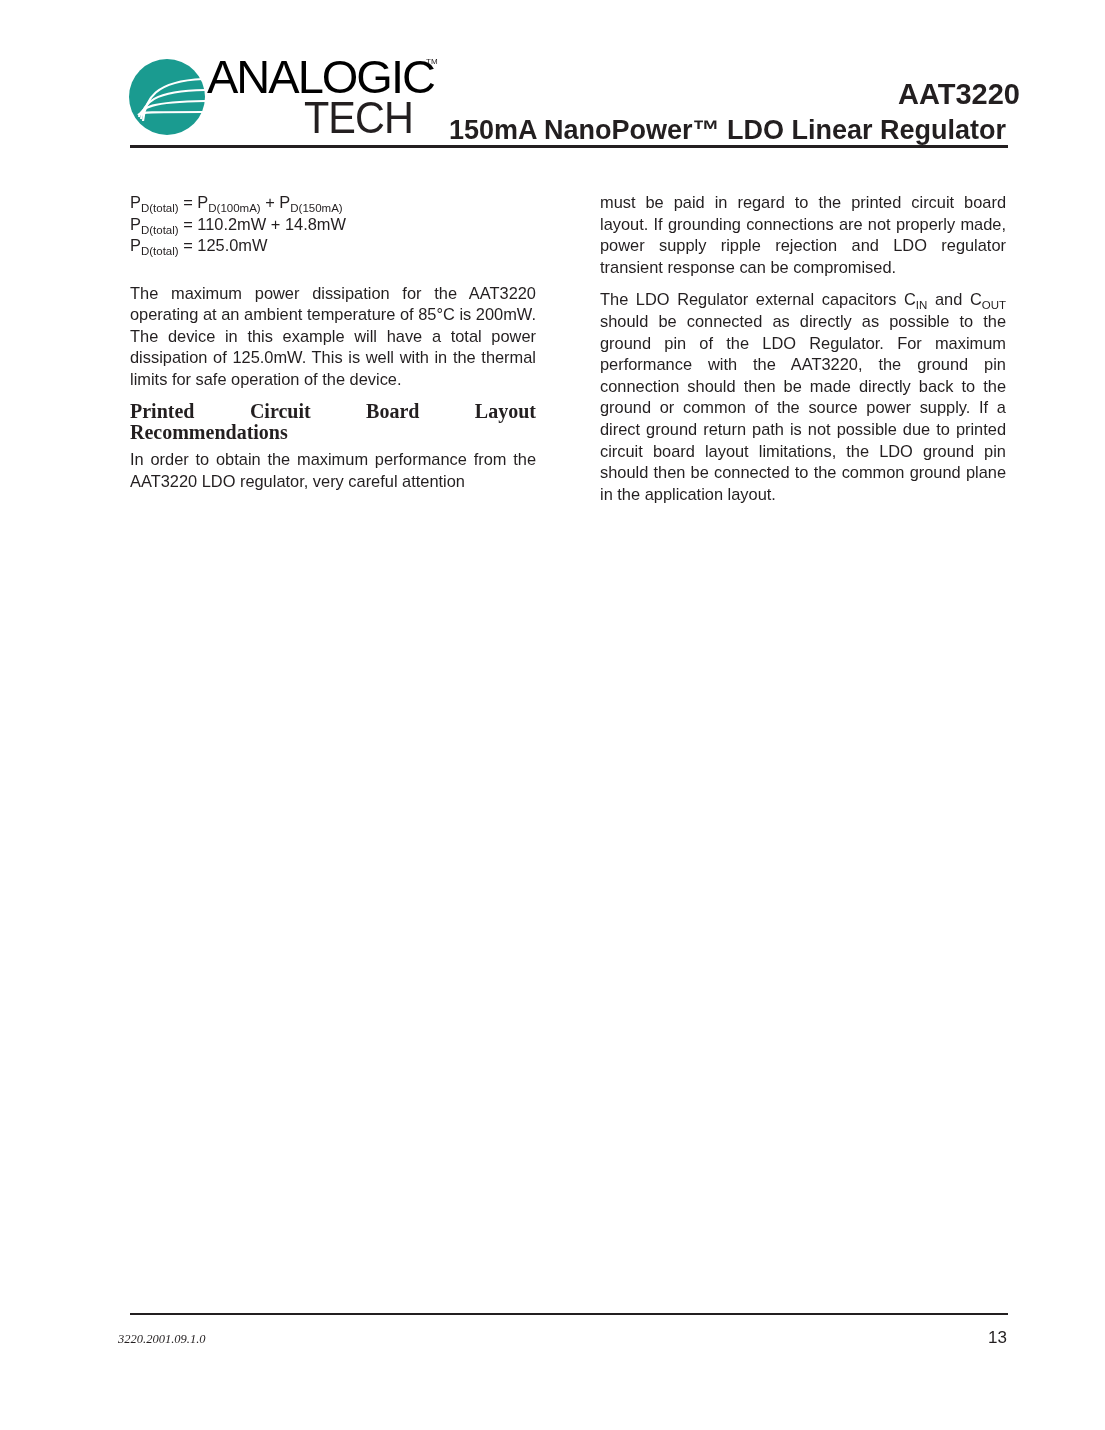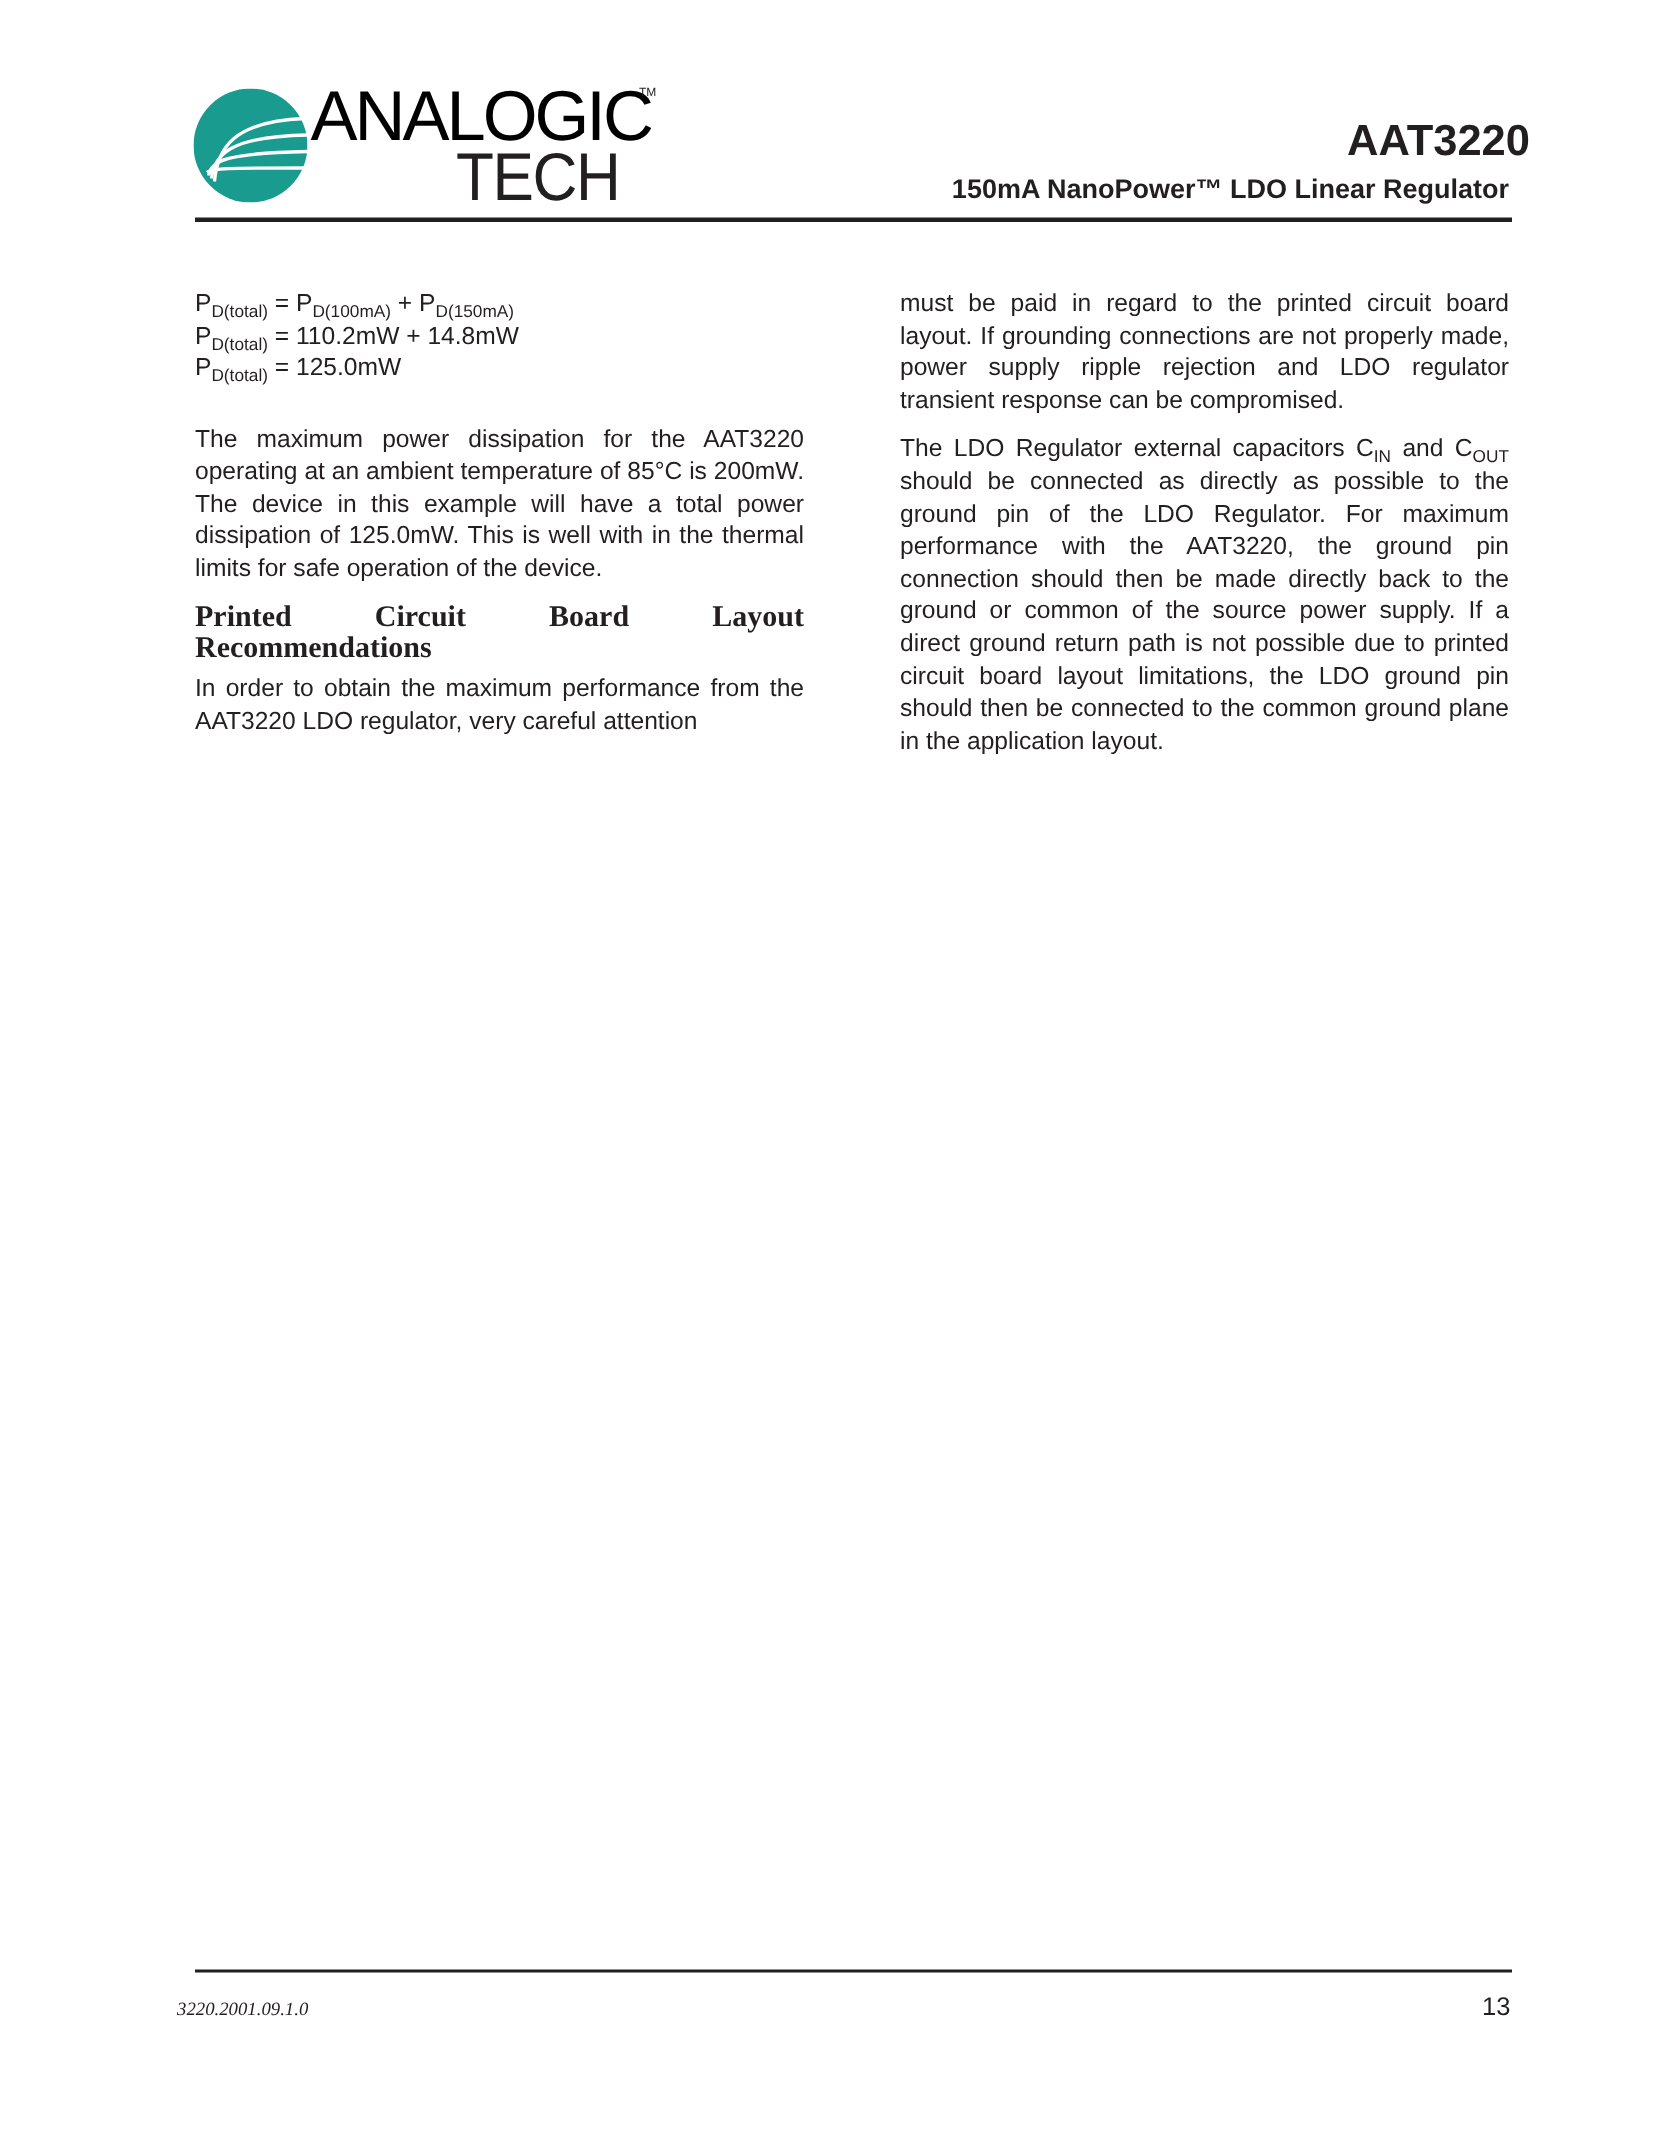--- a/index.html
+++ b/index.html
@@ -7,21 +7,21 @@
          font-family: "Liberation Sans", sans-serif; color: #231f20; }
   .logo { position: absolute; left: 129px; top: 57px; width: 310px; height: 78px; }
   .logo-circle { position: absolute; left: 0; top: 2px; width: 76px; height: 76px; }
   .logo-analogic { position: absolute; left: 78px; top: -4px; font-size: 47px; letter-spacing: -2px;
                    font-family: "Liberation Sans", sans-serif; color: #000000; line-height: 1; }
   .logo-tm { position: absolute; left: 297px; top: 0px; font-size: 8px; color: #231f20; }
   .logo-tech { position: absolute; left: 175px; top: 38px; font-size: 45px; font-weight: 300;
                letter-spacing: -1px; color: #231f20; line-height: 1; transform: scaleX(0.92); transform-origin: left; }
   .header-rule { position: absolute; left: 130px; top: 145px; width: 878px; height: 3px; background: #231f20; }
   .part-number { position: absolute; right: 85px; top: 80px; font-size: 29px; font-weight: bold; line-height: 1; }
-  .subtitle { position: absolute; right: 99px; top: 117px; font-size: 18px; font-weight: bold; line-height: 1; }
+  .subtitle { position: absolute; right: 99px; top: 117px; font-size: 27px; font-weight: bold; line-height: 1; }
   .col { position: absolute; width: 406px; font-size: 16.4px; line-height: 21.6px; text-align: justify; }
   .col-left { left: 130px; top: 192px; }
   .col-right { left: 600px; top: 192px; }
   .eq { line-height: 21.5px; text-align: left; white-space: nowrap; }
   sub { font-size: 11.5px; vertical-align: -4px; line-height: 0; }
   p { margin: 0 0 11px 0; }
   h3 { margin: 0 0 6px 0; font-size: 20px; line-height: 21px; font-weight: bold; font-family: Liberation Serif, serif; }
   .footer-rule { position: absolute; left: 130px; top: 1313px; width: 878px; height: 2px; background: #231f20; }
   .doc-id { position: absolute; left: 118px; top: 1332px; font-family: "Liberation Serif", serif;
             font-style: italic; font-size: 12.5px; }

